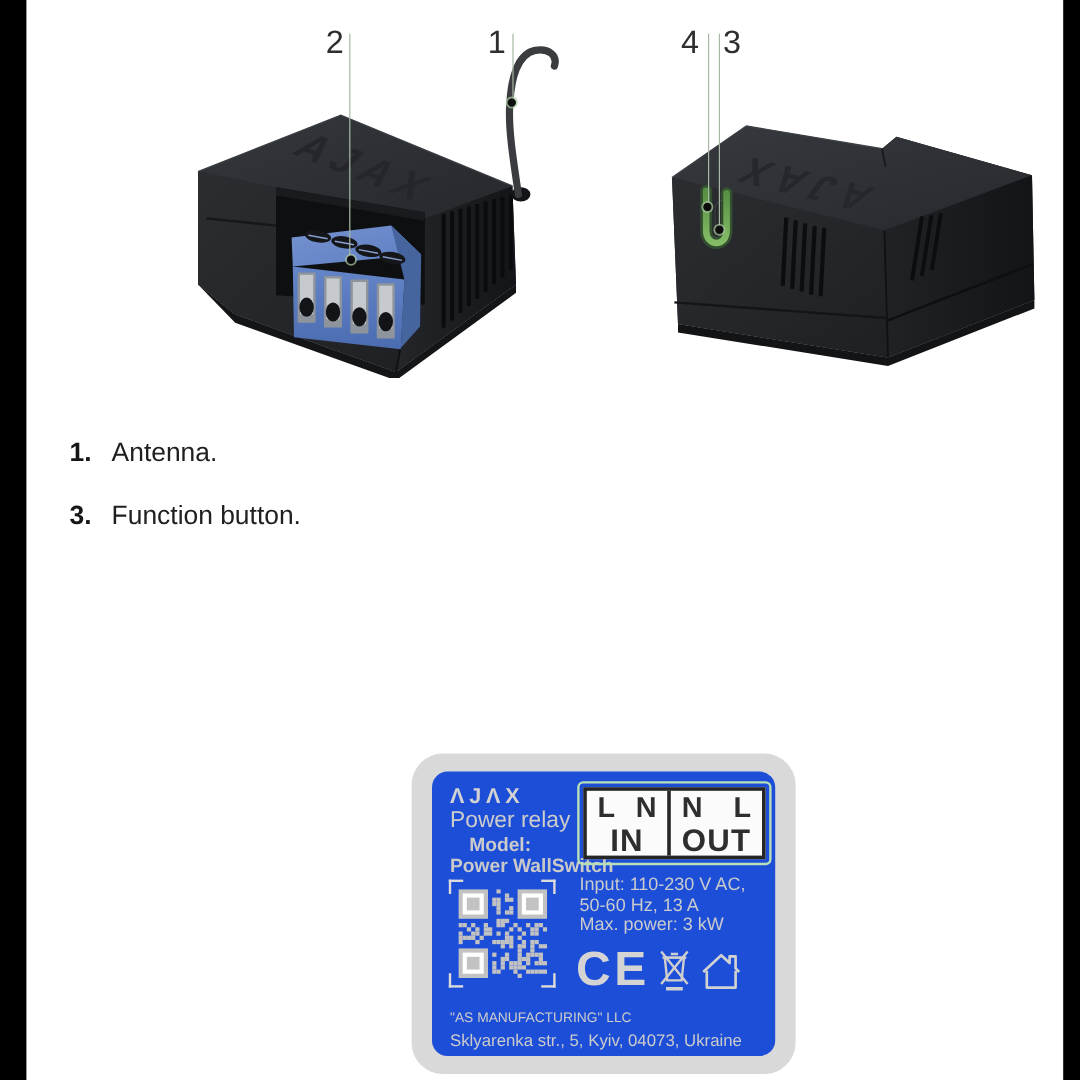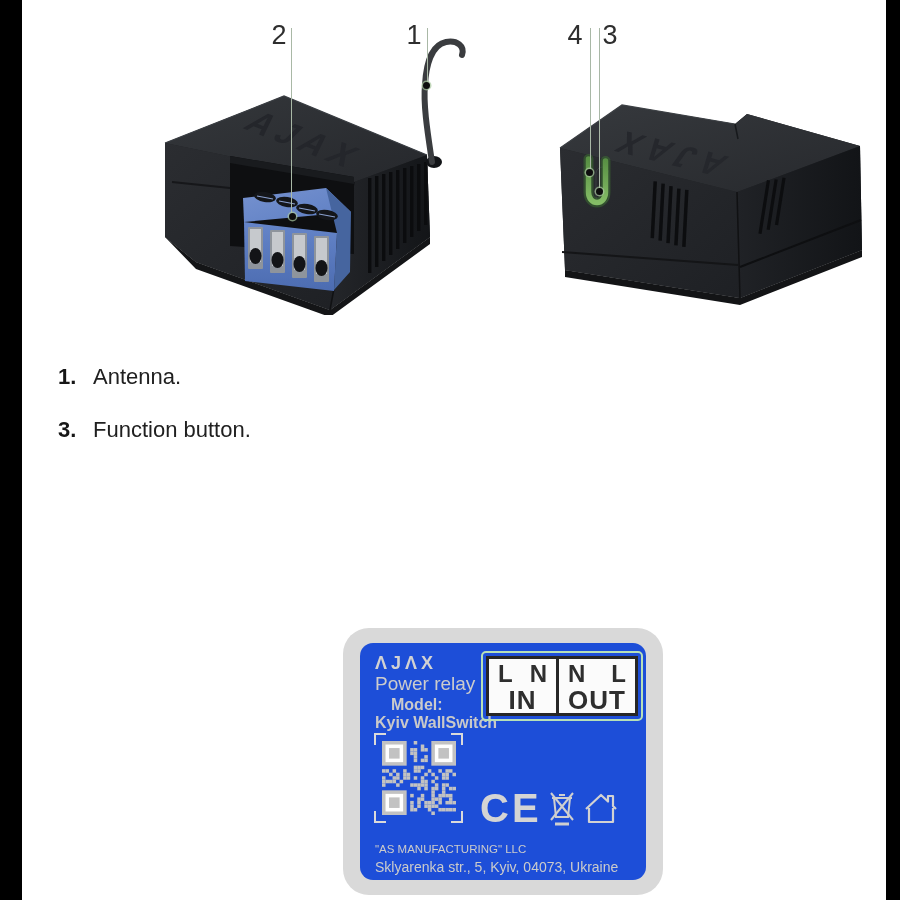--- a/index.html
+++ b/index.html
@@ -44,21 +44,21 @@
 
   .qr-wrap{left:14px;top:90px;width:89px;height:90px;}
   .qr-corner{position:absolute;width:10px;height:10px;}
   .qr-corner.tl{left:0;top:0;border-left:2px solid #dadada;border-top:2px solid #dadada;}
   .qr-corner.tr{right:0;top:0;border-right:2px solid #dadada;border-top:2px solid #dadada;}
   .qr-corner.bl{left:0;bottom:0;border-left:2px solid #dadada;border-bottom:2px solid #dadada;}
   .qr-corner.br{right:0;bottom:0;border-right:2px solid #dadada;border-bottom:2px solid #dadada;}
   .qr-svg{position:absolute;left:8px;top:8px;}
 
   .specs{left:123px;top:87px;font-size:15px;line-height:16.5px;color:#c9cbcd;}
-  .cert-row{left:120px;top:146px;display:flex;gap:7px;height:38px;}
+  .cert-row{left:120px;top:146px;display:flex;align-items:center;gap:7px;height:38px;}
   .ce-text{font-size:40px;font-weight:700;color:#d4d4d4;letter-spacing:3px;line-height:38px;}
   .manufacturer{left:15px;top:200px;font-size:11.5px;color:#cbcbcb;}
   .address{left:15px;top:216px;font-size:14px;color:#cbcbcb;}
 </style>
 </head>
 <body>
 
 <div class="screen">
   <div class="bar left"></div>
   <div class="bar right"></div>
@@ -232,21 +232,21 @@
     <li>
       <b>3.</b><span>Function button.</span>
     </li>
   </ol>
 
   <div class="label-card">
     <div class="card-inner">
       <div class="card-abs brand">ΛJΛX</div>
       <div class="card-abs product">Power relay</div>
       <div class="card-abs model-label">Model:</div>
-      <div class="card-abs model-value">Kyiv WallSwitch</div>
+      <div class="card-abs model-value">Power WallSwitch</div>
 
       <div class="card-abs term-outline">
         <div class="term-box">
           <div class="term-cell">
             <div class="term-row1">
               <span>L</span>
               <span>N</span>
             </div>
             <div class="term-row2">IN</div>
           </div>
@@ -380,20 +380,25 @@
             <rect x="45.80952380952381" y="66.95238095238095" width="3.5238095238095237" height="3.5238095238095237" fill="#c2c2c2"></rect>
             <rect x="56.38095238095238" y="66.95238095238095" width="3.5238095238095237" height="3.5238095238095237" fill="#c2c2c2"></rect>
             <rect x="59.904761904761905" y="66.95238095238095" width="3.5238095238095237" height="3.5238095238095237" fill="#c2c2c2"></rect>
             <rect x="63.42857142857143" y="66.95238095238095" width="3.5238095238095237" height="3.5238095238095237" fill="#c2c2c2"></rect>
             <rect x="66.95238095238095" y="66.95238095238095" width="3.5238095238095237" height="3.5238095238095237" fill="#c2c2c2"></rect>
             <rect x="70.47619047619048" y="66.95238095238095" width="3.5238095238095237" height="3.5238095238095237" fill="#c2c2c2"></rect>
             <rect x="49.33333333333333" y="70.47619047619048" width="3.5238095238095237" height="3.5238095238095237" fill="#c2c2c2"></rect>
           </svg>
       </div>
 
+      <div class="card-abs specs">
+        <div>Input: 110-230 V AC,</div>
+        <div>50-60 Hz, 13 A</div>
+        <div>Max. power: 3 kW</div>
+      </div>
 
       <div class="card-abs cert-row">
         <span class="ce-text">CE</span>
         <svg width="26" height="38" viewBox="0 0 26 38" fill="none" stroke="#cfcfcf" stroke-width="2">
           <path d="M5,9 L21,9 L19,28 L7,28 Z"></path>
           <line x1="3" y1="9" x2="23" y2="9"></line>
           <line x1="10" y1="6" x2="16" y2="6"></line>
           <line x1="2" y1="4" x2="24" y2="31"></line>
           <line x1="24" y1="4" x2="2" y2="31"></line>
           <line x1="6" y1="35" x2="20" y2="35" stroke-width="3"></line>

